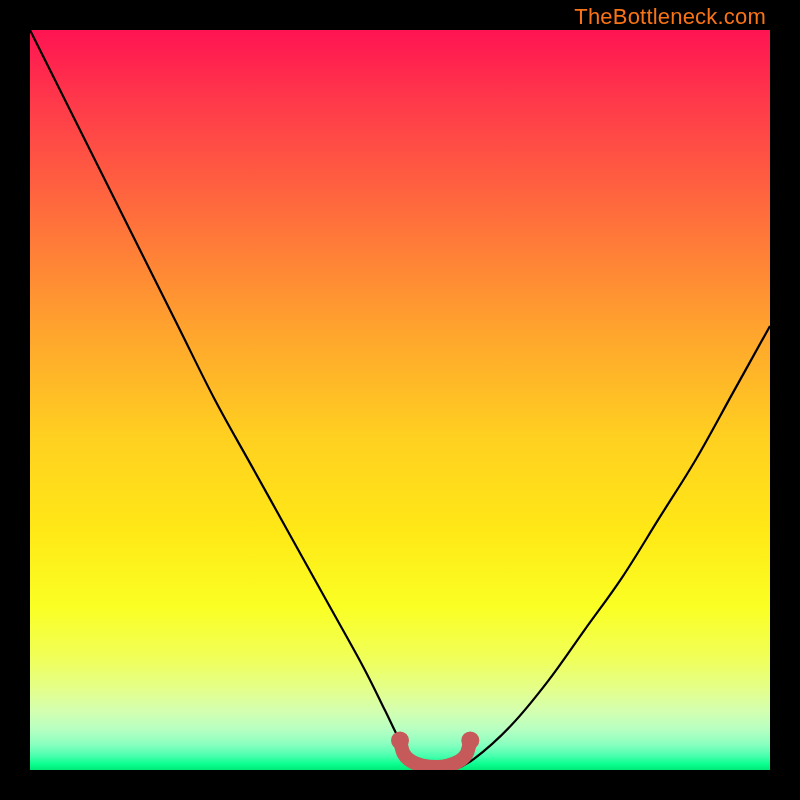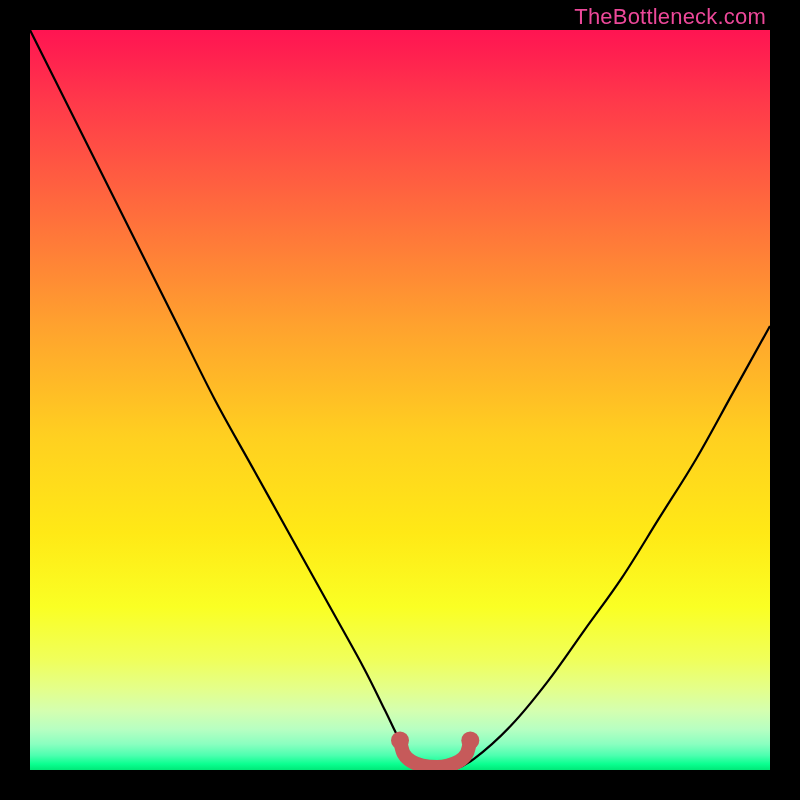--- a/index.html
+++ b/index.html
@@ -44,21 +44,21 @@
       #8affc0 96.5%,
       #4effb0 98%,
       #0aff90 99.2%,
       #00e878 100%
     );
   }
   .watermark {
     position: absolute;
     top: 4px;
     right: 34px;
-    color: #ec4899;
+    color: #f97316;
     font-size: 22px;
     font-weight: 300;
     letter-spacing: 0.2px;
     user-select: none;
   }
   svg.curve {
     position: absolute;
     inset: 0;
   }
 </style>

